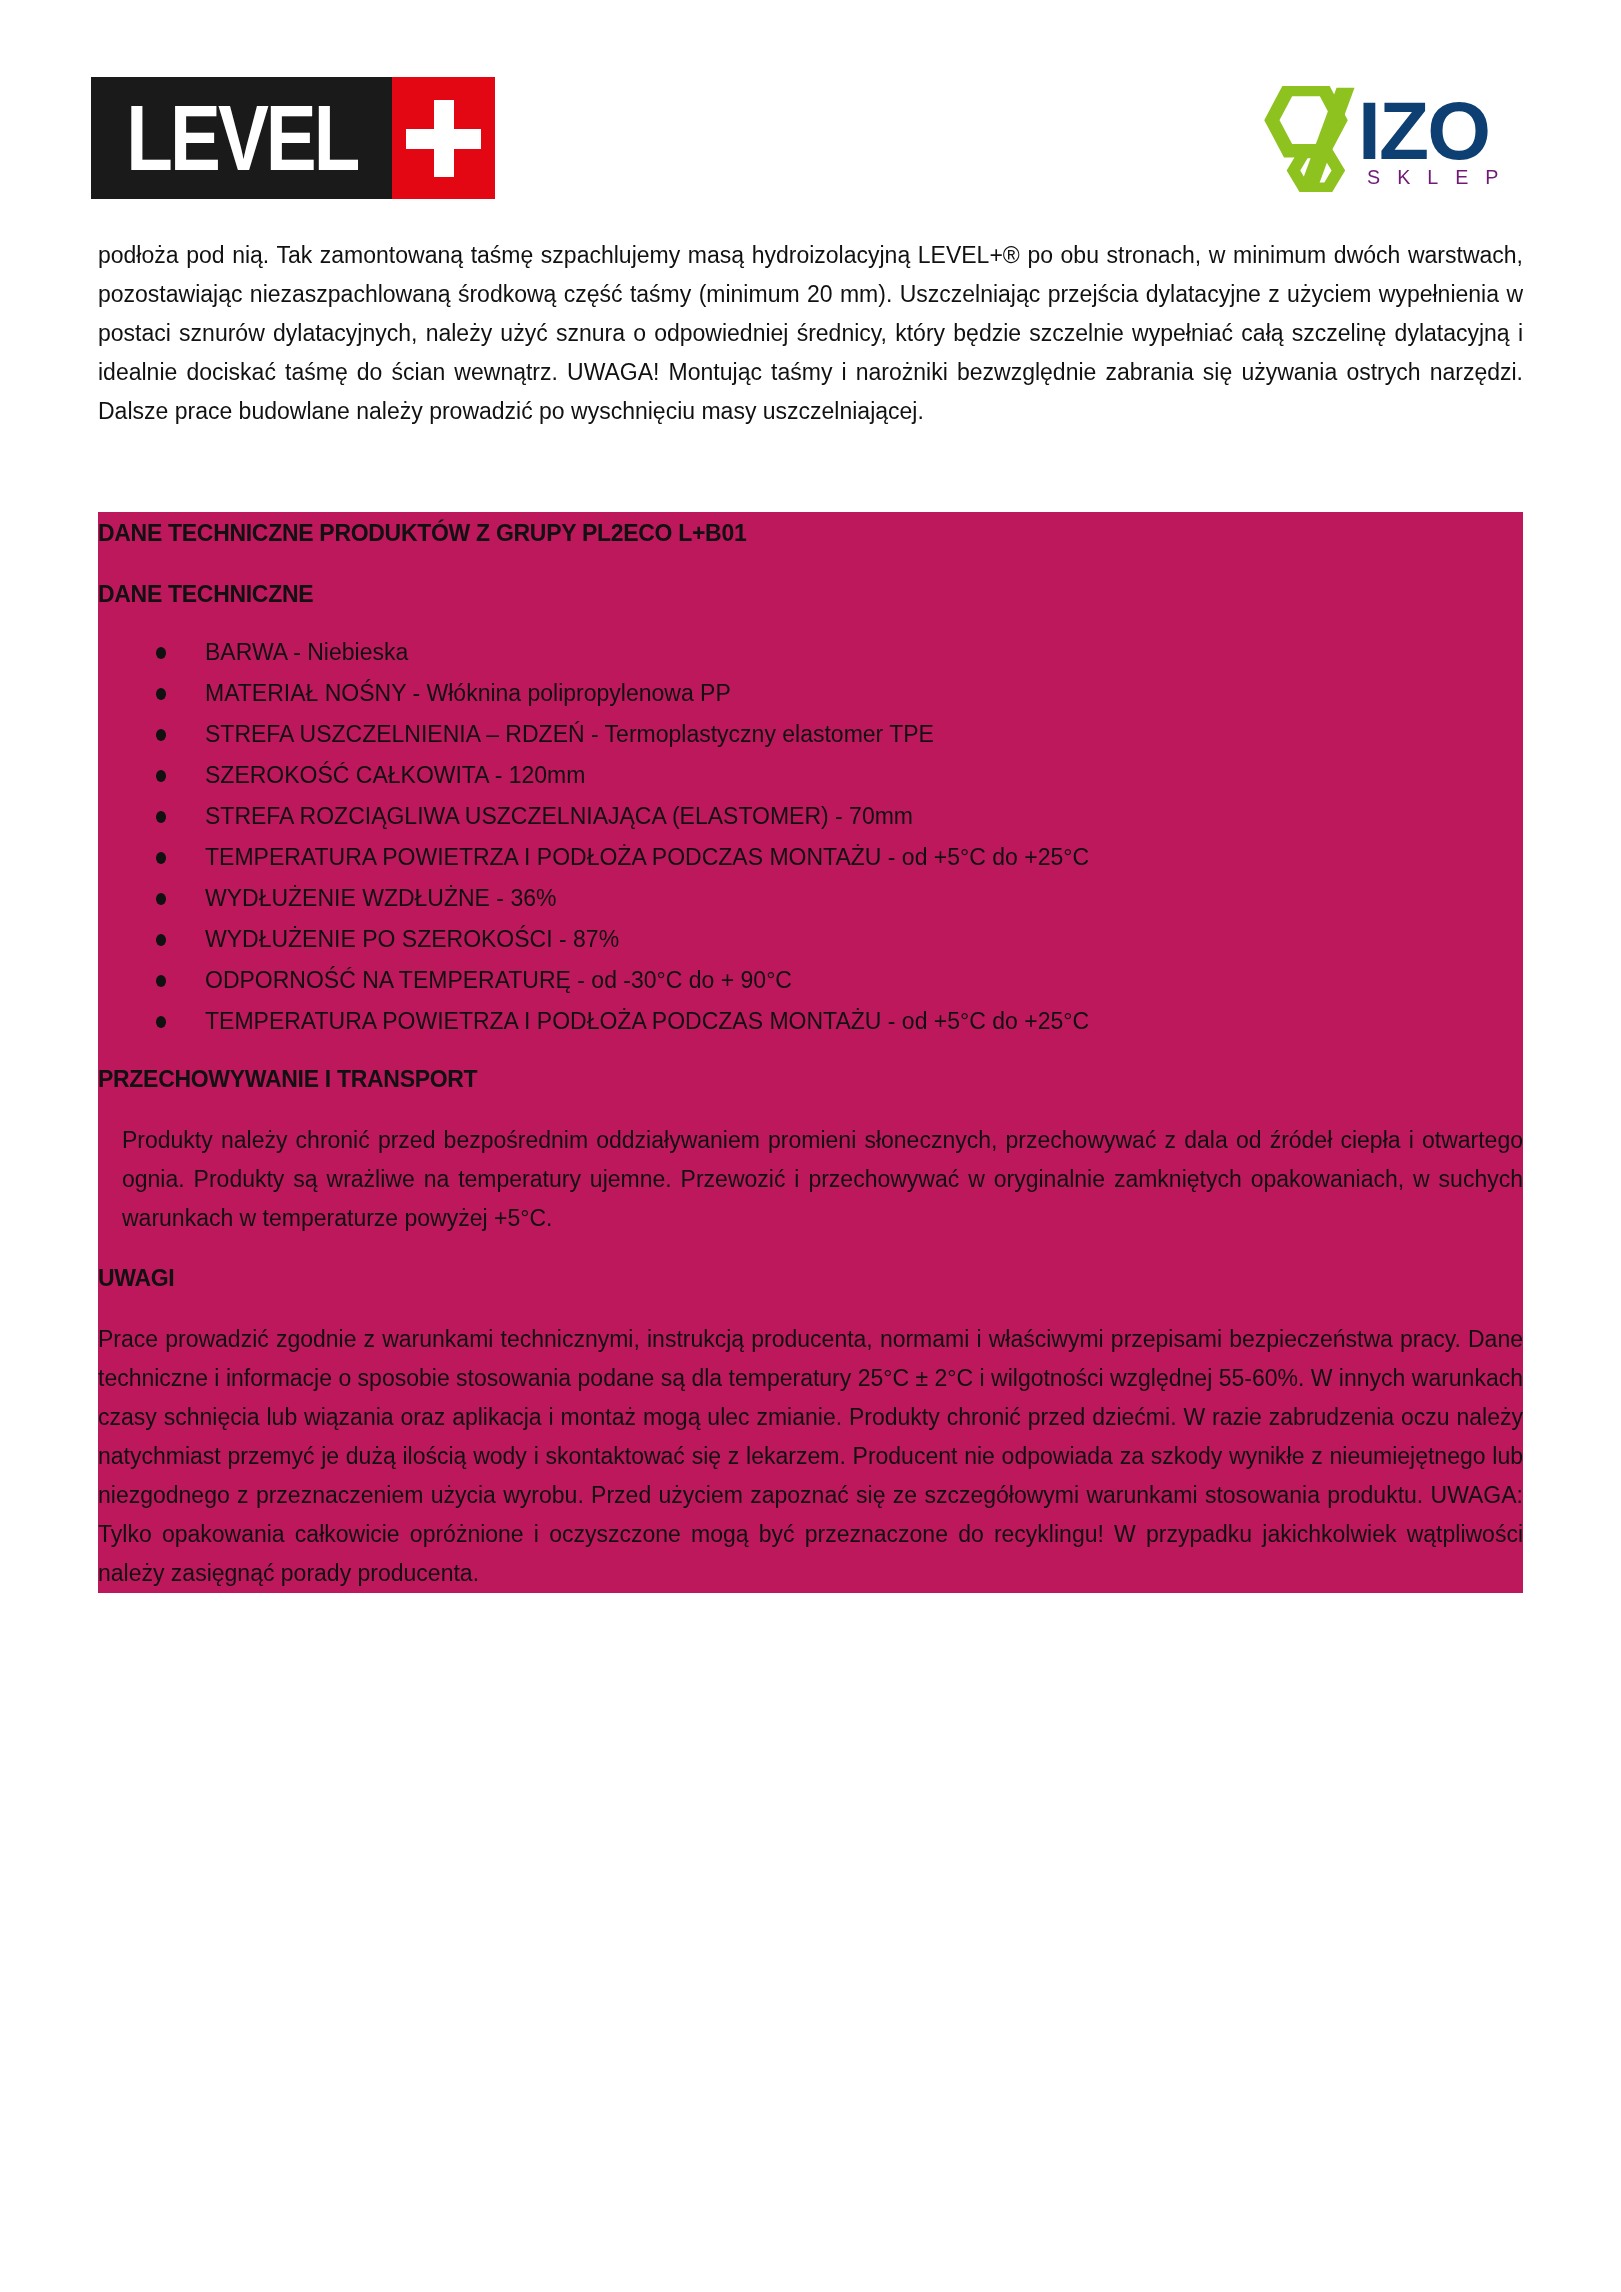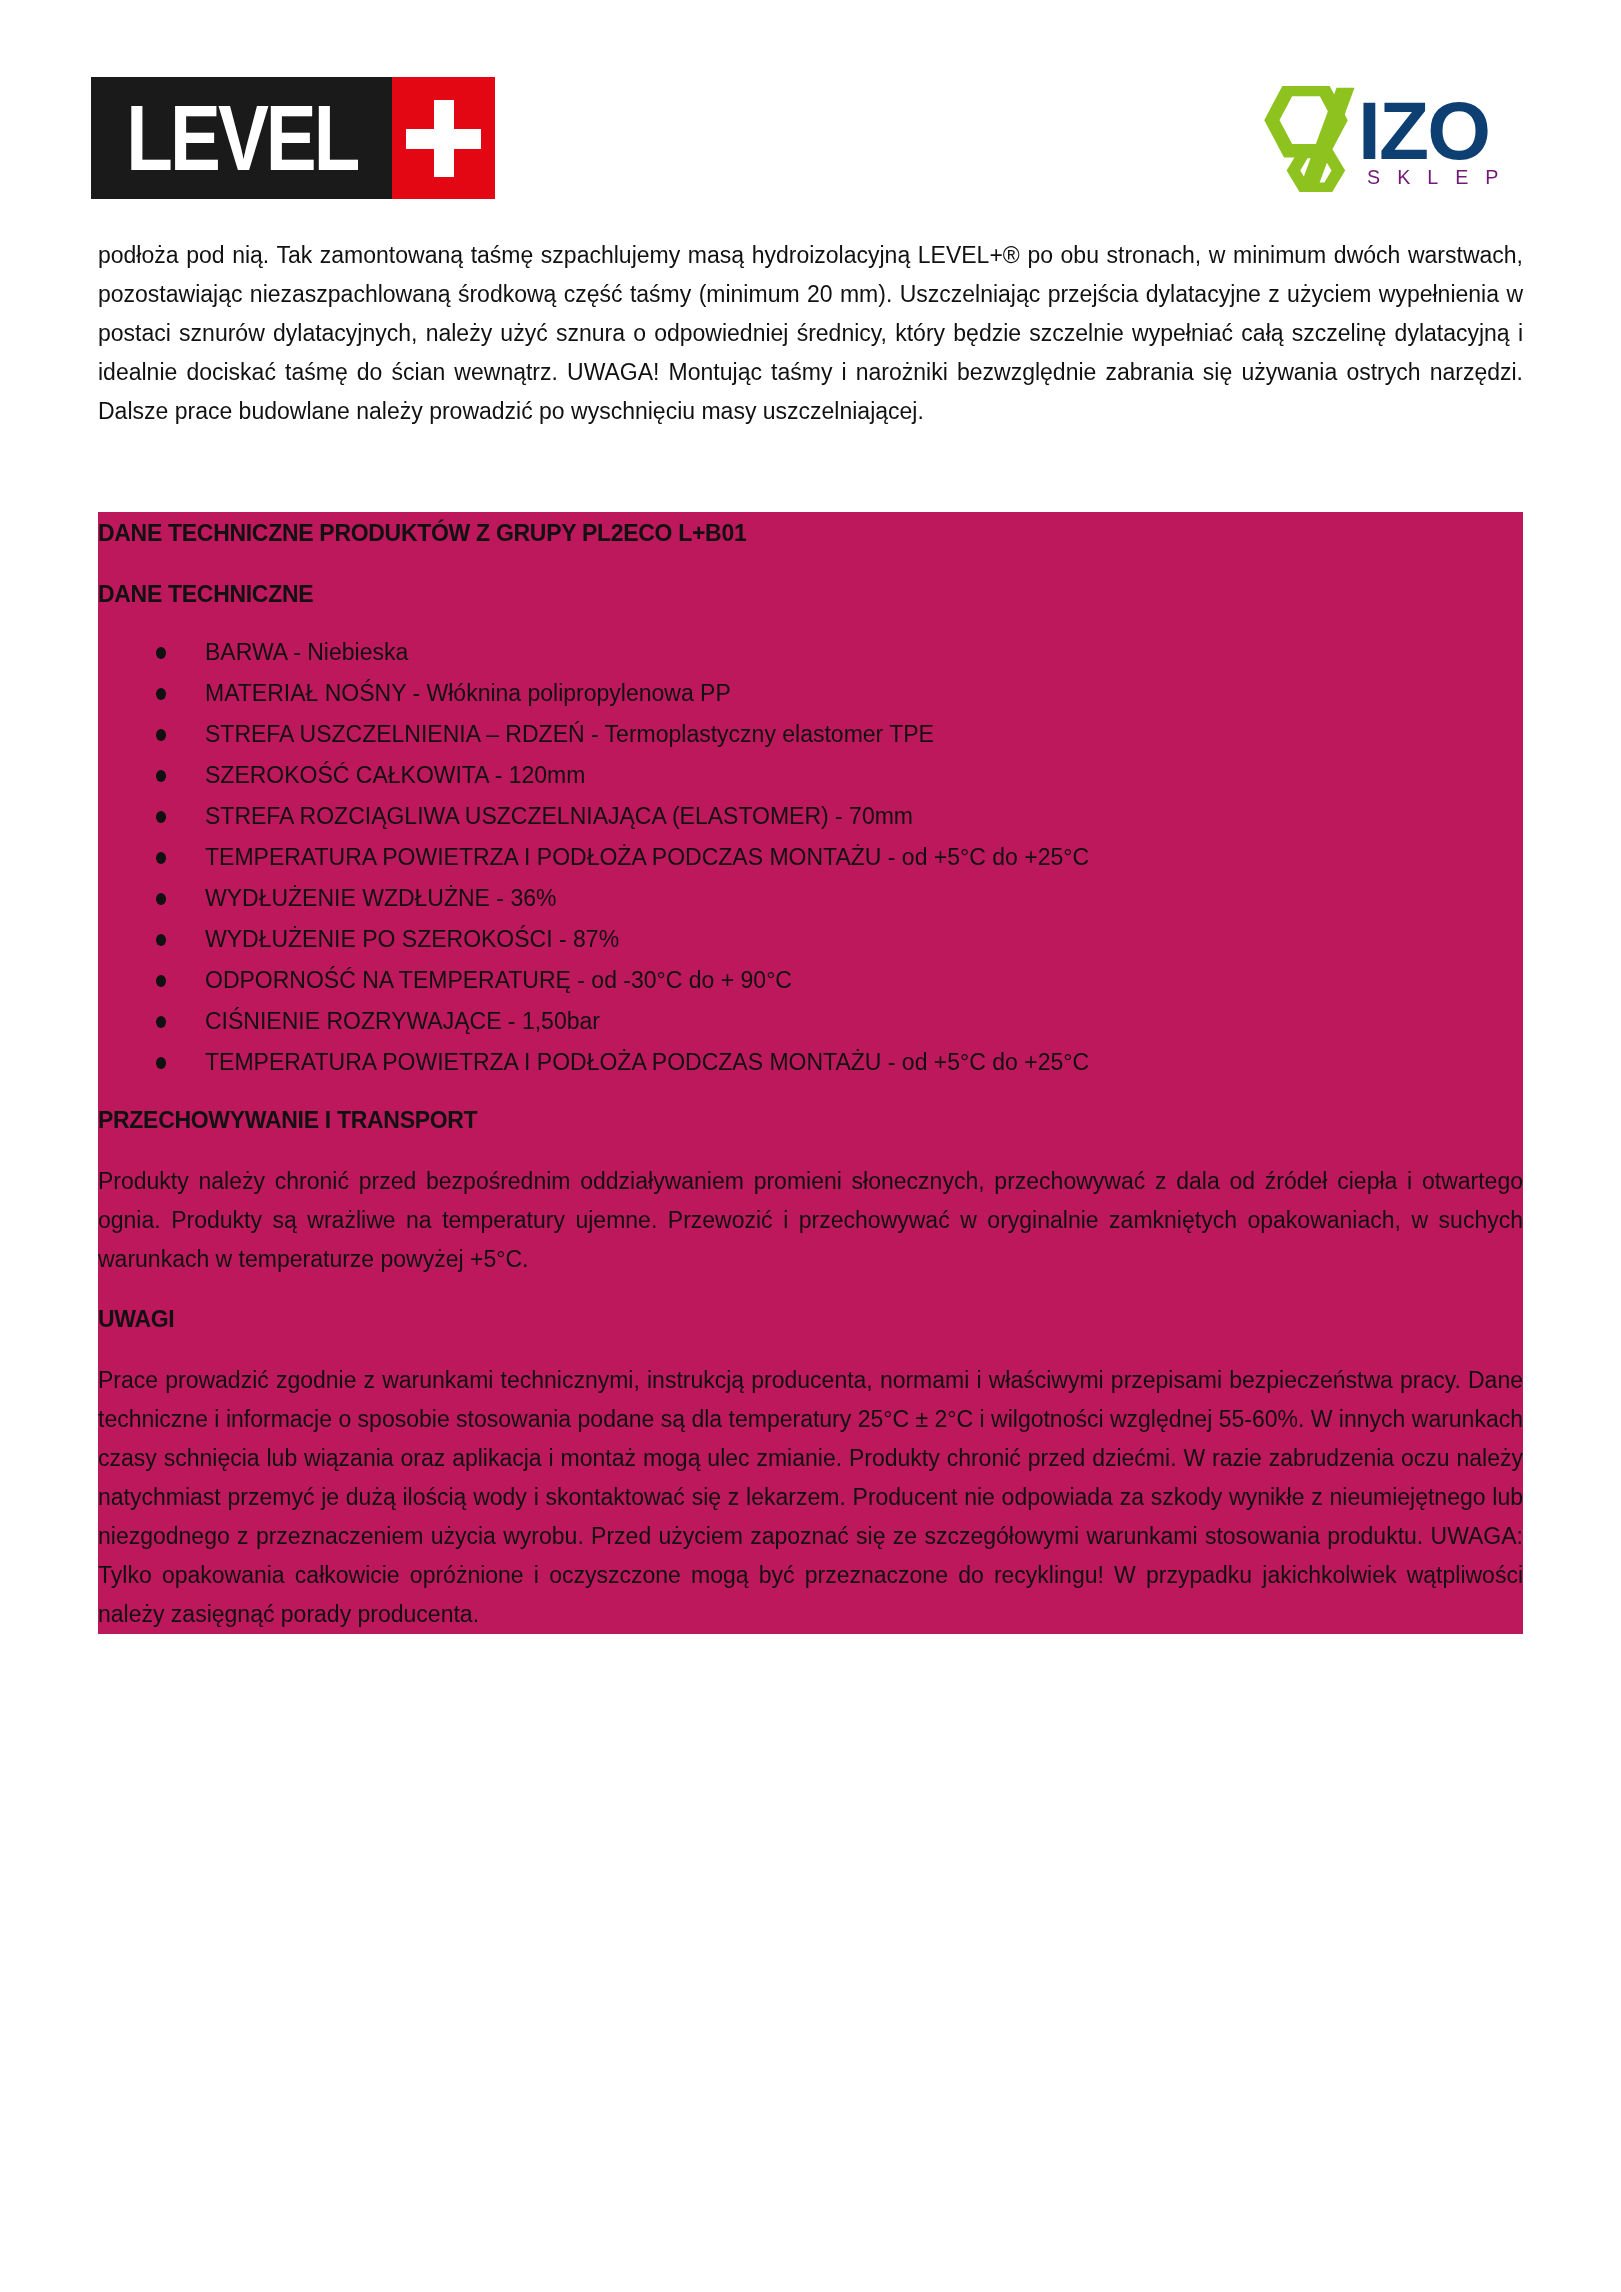--- a/index.html
+++ b/index.html
@@ -63,24 +63,23 @@
     <ul class="specs" style="margin-top:18px;">
       <li><span class="bullet"></span><span>BARWA - Niebieska</span></li>
       <li><span class="bullet"></span><span>MATERIAŁ NOŚNY - Włóknina polipropylenowa PP</span></li>
       <li><span class="bullet"></span><span>STREFA USZCZELNIENIA – RDZEŃ - Termoplastyczny elastomer TPE</span></li>
       <li><span class="bullet"></span><span>SZEROKOŚĆ CAŁKOWITA - 120mm</span></li>
       <li><span class="bullet"></span><span>STREFA ROZCIĄGLIWA USZCZELNIAJĄCA (ELASTOMER) - 70mm</span></li>
       <li><span class="bullet"></span><span>TEMPERATURA POWIETRZA I PODŁOŻA PODCZAS MONTAŻU - od +5°C do +25°C</span></li>
       <li><span class="bullet"></span><span>WYDŁUŻENIE WZDŁUŻNE - 36%</span></li>
       <li><span class="bullet"></span><span>WYDŁUŻENIE PO SZEROKOŚCI - 87%</span></li>
       <li><span class="bullet"></span><span>ODPORNOŚĆ NA TEMPERATURĘ - od -30°C do + 90°C</span></li>
-      <li><span class="bullet"></span><span>CIŚNIENIE ROZRYWAJĄCE - 1,50bar</span></li>
       <li><span class="bullet"></span><span>TEMPERATURA POWIETRZA I PODŁOŻA PODCZAS MONTAŻU - od +5°C do +25°C</span></li>
     </ul>
 
     <h2 class="hd" style="margin-top:18px;">PRZECHOWYWANIE I TRANSPORT</h2>
-    <p class="par" style="margin-top:21.5px;">Produkty należy chronić przed bezpośrednim oddziaływaniem promieni słonecznych, przechowywać z dala od źródeł ciepła i otwartego ognia. Produkty są wrażliwe na temperatury ujemne. Przewozić i przechowywać w oryginalnie zamkniętych opakowaniach, w suchych warunkach w temperaturze powyżej +5°C.</p>
+    <p class="par" style="margin-top:21.5px;margin-left:24px;">Produkty należy chronić przed bezpośrednim oddziaływaniem promieni słonecznych, przechowywać z dala od źródeł ciepła i otwartego ognia. Produkty są wrażliwe na temperatury ujemne. Przewozić i przechowywać w oryginalnie zamkniętych opakowaniach, w suchych warunkach w temperaturze powyżej +5°C.</p>
 
     <h2 class="hd" style="margin-top:21.5px;">UWAGI</h2>
     <p class="par" style="margin-top:21.5px;">Prace prowadzić zgodnie z warunkami technicznymi, instrukcją producenta, normami i właściwymi przepisami bezpieczeństwa pracy. Dane techniczne i informacje o sposobie stosowania podane są dla temperatury 25°C ± 2°C i wilgotności względnej 55-60%. W innych warunkach czasy schnięcia lub wiązania oraz aplikacja i montaż mogą ulec zmianie. Produkty chronić przed dziećmi. W razie zabrudzenia oczu należy natychmiast przemyć je dużą ilością wody i skontaktować się z lekarzem. Producent nie odpowiada za szkody wynikłe z nieumiejętnego lub niezgodnego z przeznaczeniem użycia wyrobu. Przed użyciem zapoznać się ze szczegółowymi warunkami stosowania produktu. UWAGA: Tylko opakowania całkowicie opróżnione i oczyszczone mogą być przeznaczone do recyklingu! W przypadku jakichkolwiek wątpliwości należy zasięgnąć porady producenta.</p>
   </div>
 </div>
 
 
 </body></html>

